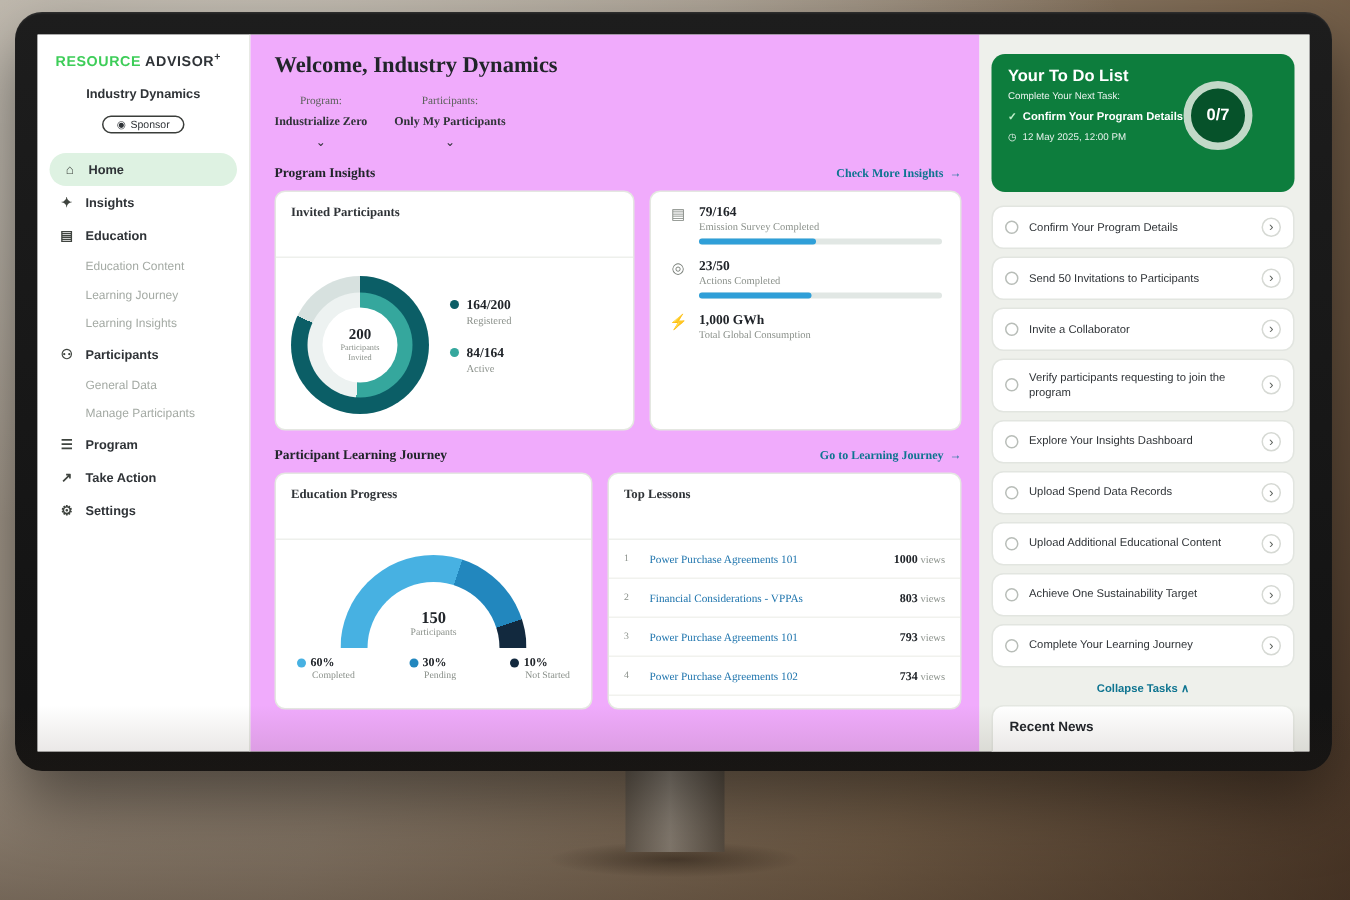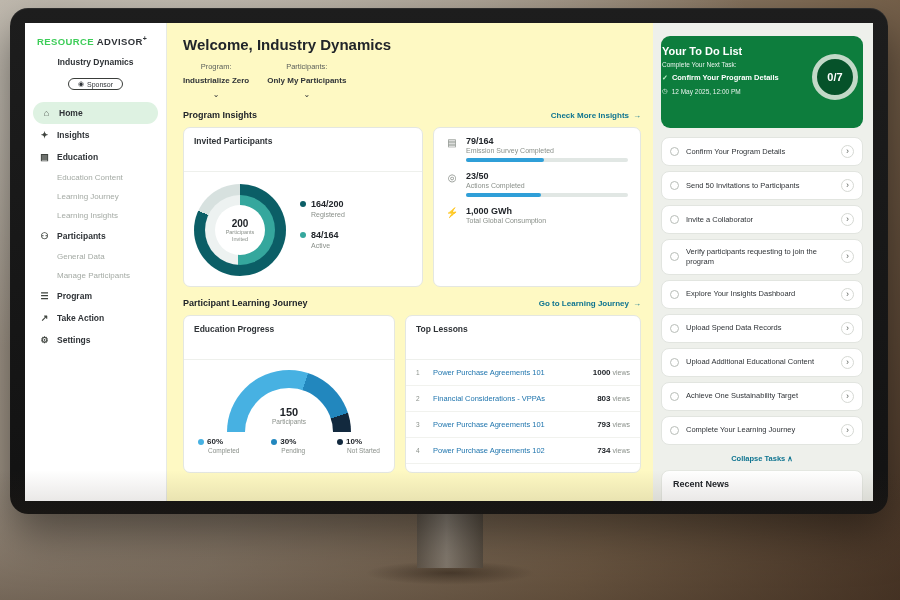--- a/index.html
+++ b/index.html
@@ -37,21 +37,21 @@
     padding:1px 9px; font-size:7px; color:#2f3337; cursor:pointer; }
   .badge-icon { font-size:7px; }
   .nav { margin-top:12px; }
   .nav-item { display:flex; align-items:center; gap:7px; padding:6px 10px 6px 14px; font-size:8.5px;
     font-weight:bold; color:#2f3337; cursor:pointer; }
   .nav-item.active { background:var(--active-bg,#def2e2); border-radius:14px; margin:0 8px; padding-left:8px; }
   .nav-icon { width:11px; text-align:center; font-size:9px; color:#3f443f; }
   .nav-sub { padding:5px 10px 5px 32px; font-size:8px; color:#a4aaa4; cursor:pointer; }
 
   
-  .main { flex:1; background:#fef9c3; padding:13px 12px 0 16px; min-width:0; }
+  .main { flex:1; background:#f0abfc; padding:13px 12px 0 16px; min-width:0;font-family:Liberation Serif, serif; }
   .welcome { font-size:15px; font-weight:bold; color:#21252a; }
   .filters { display:flex; gap:18px; margin-top:9px; align-items:center; }
   .filter { display:flex; align-items:center; gap:5px; cursor:pointer;flex-direction:column; }
   .f-label { font-size:7.5px; color:#5c615c; }
   .f-value { font-size:8px; font-weight:bold; color:#2f3337; }
   .caret { font-size:8px; color:#2f3337; }
 
   .section-head { display:flex; justify-content:space-between; align-items:center; margin:11px 0 7px; }
   .section-title { font-size:9px; font-weight:bold; color:#21252a; }
   .section-link { font-size:8px; font-weight:bold; color:var(--link,#0e7490); cursor:pointer; display:flex; gap:4px; align-items:center; text-decoration:none;padding-left:48px; }
@@ -112,27 +112,27 @@
   .card-lessons { flex:1; height:158px; }
   .lesson-row { display:flex; align-items:center; gap:7px; padding:0 10px; height:26px; border-bottom:1px solid #f1f2ee; }
   .lesson-row:last-child { border-bottom:none; }
   .lesson-num { font-size:6.5px; color:#8a908a; width:10px; }
   .lesson-name { font-size:7.5px; color:var(--lesson,#2176ae); flex:1; cursor:pointer; text-decoration:none; white-space:nowrap; overflow:hidden; }
   .lesson-views { font-size:7px; color:#8a908a; white-space:nowrap; }
   .lesson-views b { font-size:8px; color:#21252a; }
 
   
   .right { width:220px; flex-shrink:0; background:#eef0eb; padding:13px 10px 0 8px; }
-  .todo-card { position:relative; background:var(--todo-green,#0d7d3d); border-radius:9px; padding:9px 1px; color:#fff; height:92px; }
+  .todo-card { position:relative; background:var(--todo-green,#0d7d3d); border-radius:9px; padding:9px 11px; color:#fff; height:92px; }
   .todo-title { font-size:11px; font-weight:bold; }
   .todo-sub { font-size:6.5px; margin-top:4px; opacity:.9; }
   .todo-next { display:flex; align-items:center; gap:4px; font-size:7.5px; font-weight:bold; margin-top:5px; width:140px; }
   .todo-check { font-size:7px; color:#bdf0c9; }
   .todo-due { display:flex; align-items:center; gap:4px; font-size:6.5px; margin-top:5px; opacity:.9; }
-  .todo-ring { position:absolute; right:5px; top:18px; width:46px; height:46px; border-radius:50%;
+  .todo-ring { position:absolute; right:28px; top:18px; width:46px; height:46px; border-radius:50%;
     background:var(--ring-bg,#06522a); border:5px solid #c2d9c8; display:flex; align-items:center; justify-content:center;
     font-size:11px; font-weight:bold; color:#fff; }
   .tasks { margin-top:9px; }
   .task-row { display:flex; align-items:center; gap:7px; background:#fff; border:1px solid #e2e5e0; border-radius:8px;
     padding:7px 8px; margin-bottom:5px; cursor:pointer; }
   .task-check { width:9px; height:9px; border:1.2px solid #b8bdb8; border-radius:50%; flex-shrink:0; cursor:pointer; }
   .task-label { flex:1; font-size:7.5px; color:#2f3337; line-height:1.3; }
   .task-go { width:13px; height:13px; border:1px solid #d6d9d4; border-radius:50%; display:flex; align-items:center;
     justify-content:center; font-size:9px; color:#5c615c; flex-shrink:0; cursor:pointer; padding-bottom:1px; }
   .collapse-link { text-align:center; font-size:7.5px; font-weight:bold; color:var(--link,#0e7490); padding:4px 0 7px; cursor:pointer; }

